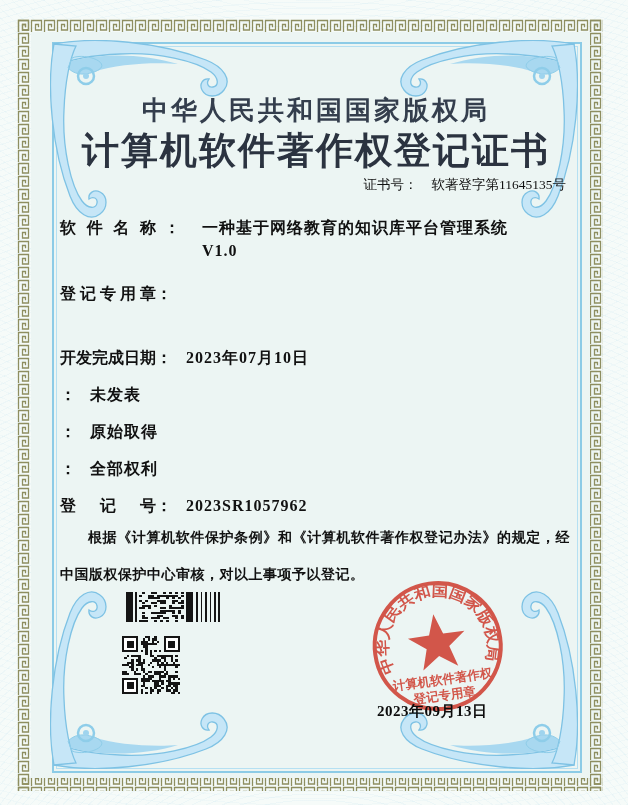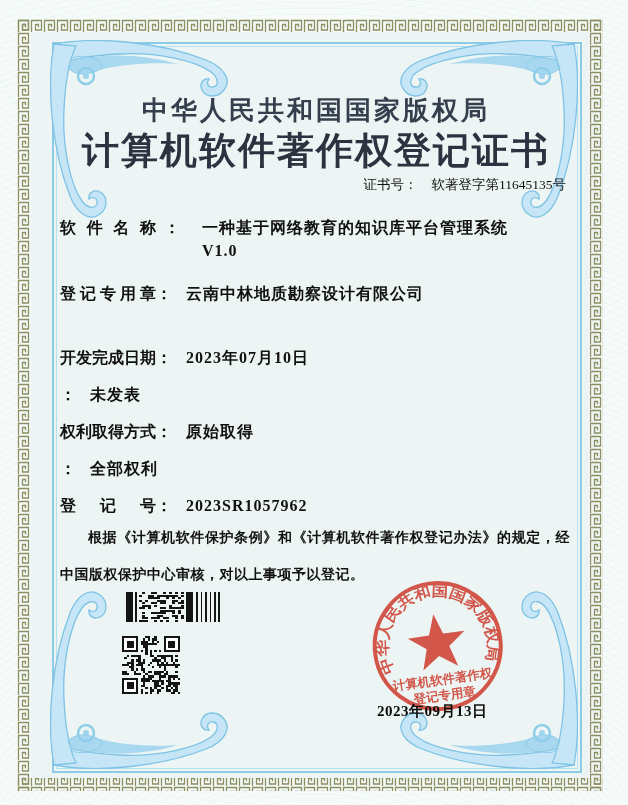--- a/index.html
+++ b/index.html
@@ -140,33 +140,31 @@
       <span class="flabel">软件名称</span>
         <span class="fcolon">：</span>
       <span class="fvalue">
         <span>一种基于网络教育的知识库平台管理系统</span><br>
         <span>V1.0</span>
       </span>
     </div>
     <div class="frow mb-huge">
       <span class="flabel">登记专用章</span>
         <span class="fcolon">：</span>
-      <span class="fvalue">云南中林地质勘察设计有限公司</span>
     </div>
     <div class="frow mb-std">
       <span class="flabel">开发完成日期</span>
         <span class="fcolon">：</span>
       <span class="fvalue">2023年07月10日</span>
     </div>
     <div class="frow mb-std">
         <span class="fcolon">：</span>
       <span class="fvalue">未发表</span>
     </div>
     <div class="frow mb-std">
-      <span class="flabel">权利取得方式</span>
         <span class="fcolon">：</span>
       <span class="fvalue">原始取得</span>
     </div>
     <div class="frow mb-std">
         <span class="fcolon">：</span>
       <span class="fvalue">全部权利</span>
     </div>
     <div class="frow">
       <span class="flabel">登记号</span>
         <span class="fcolon">：</span>

